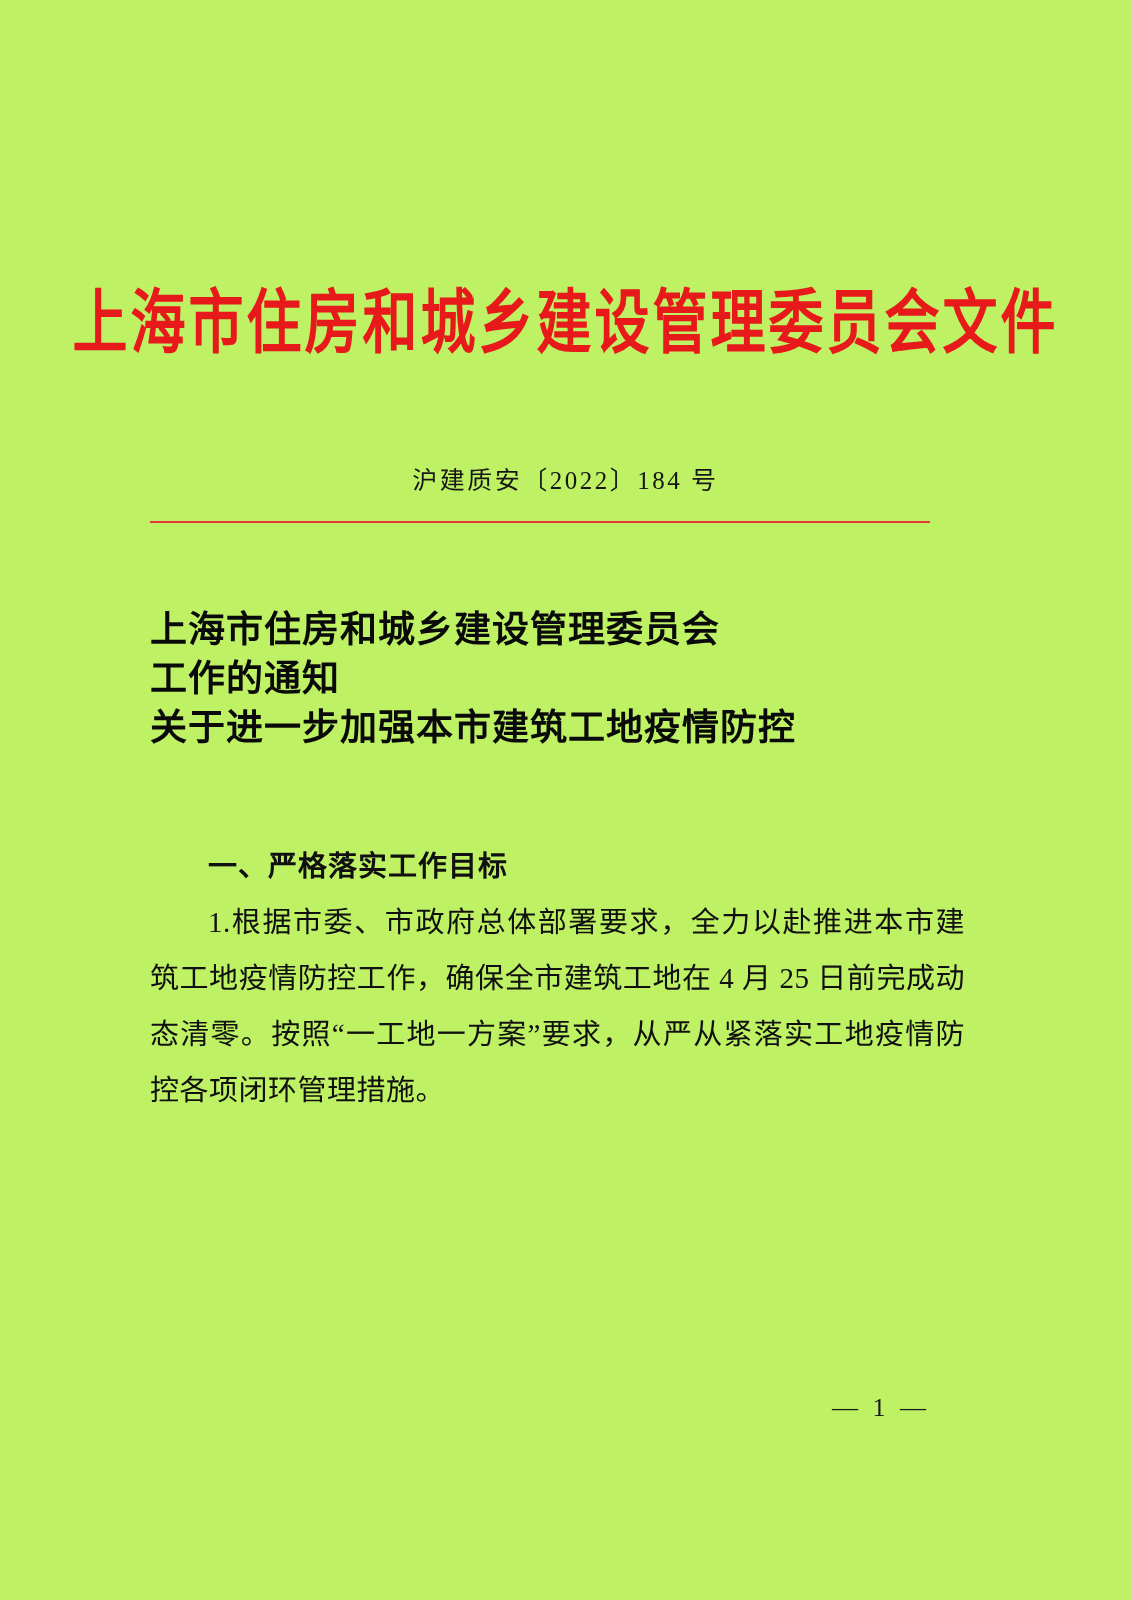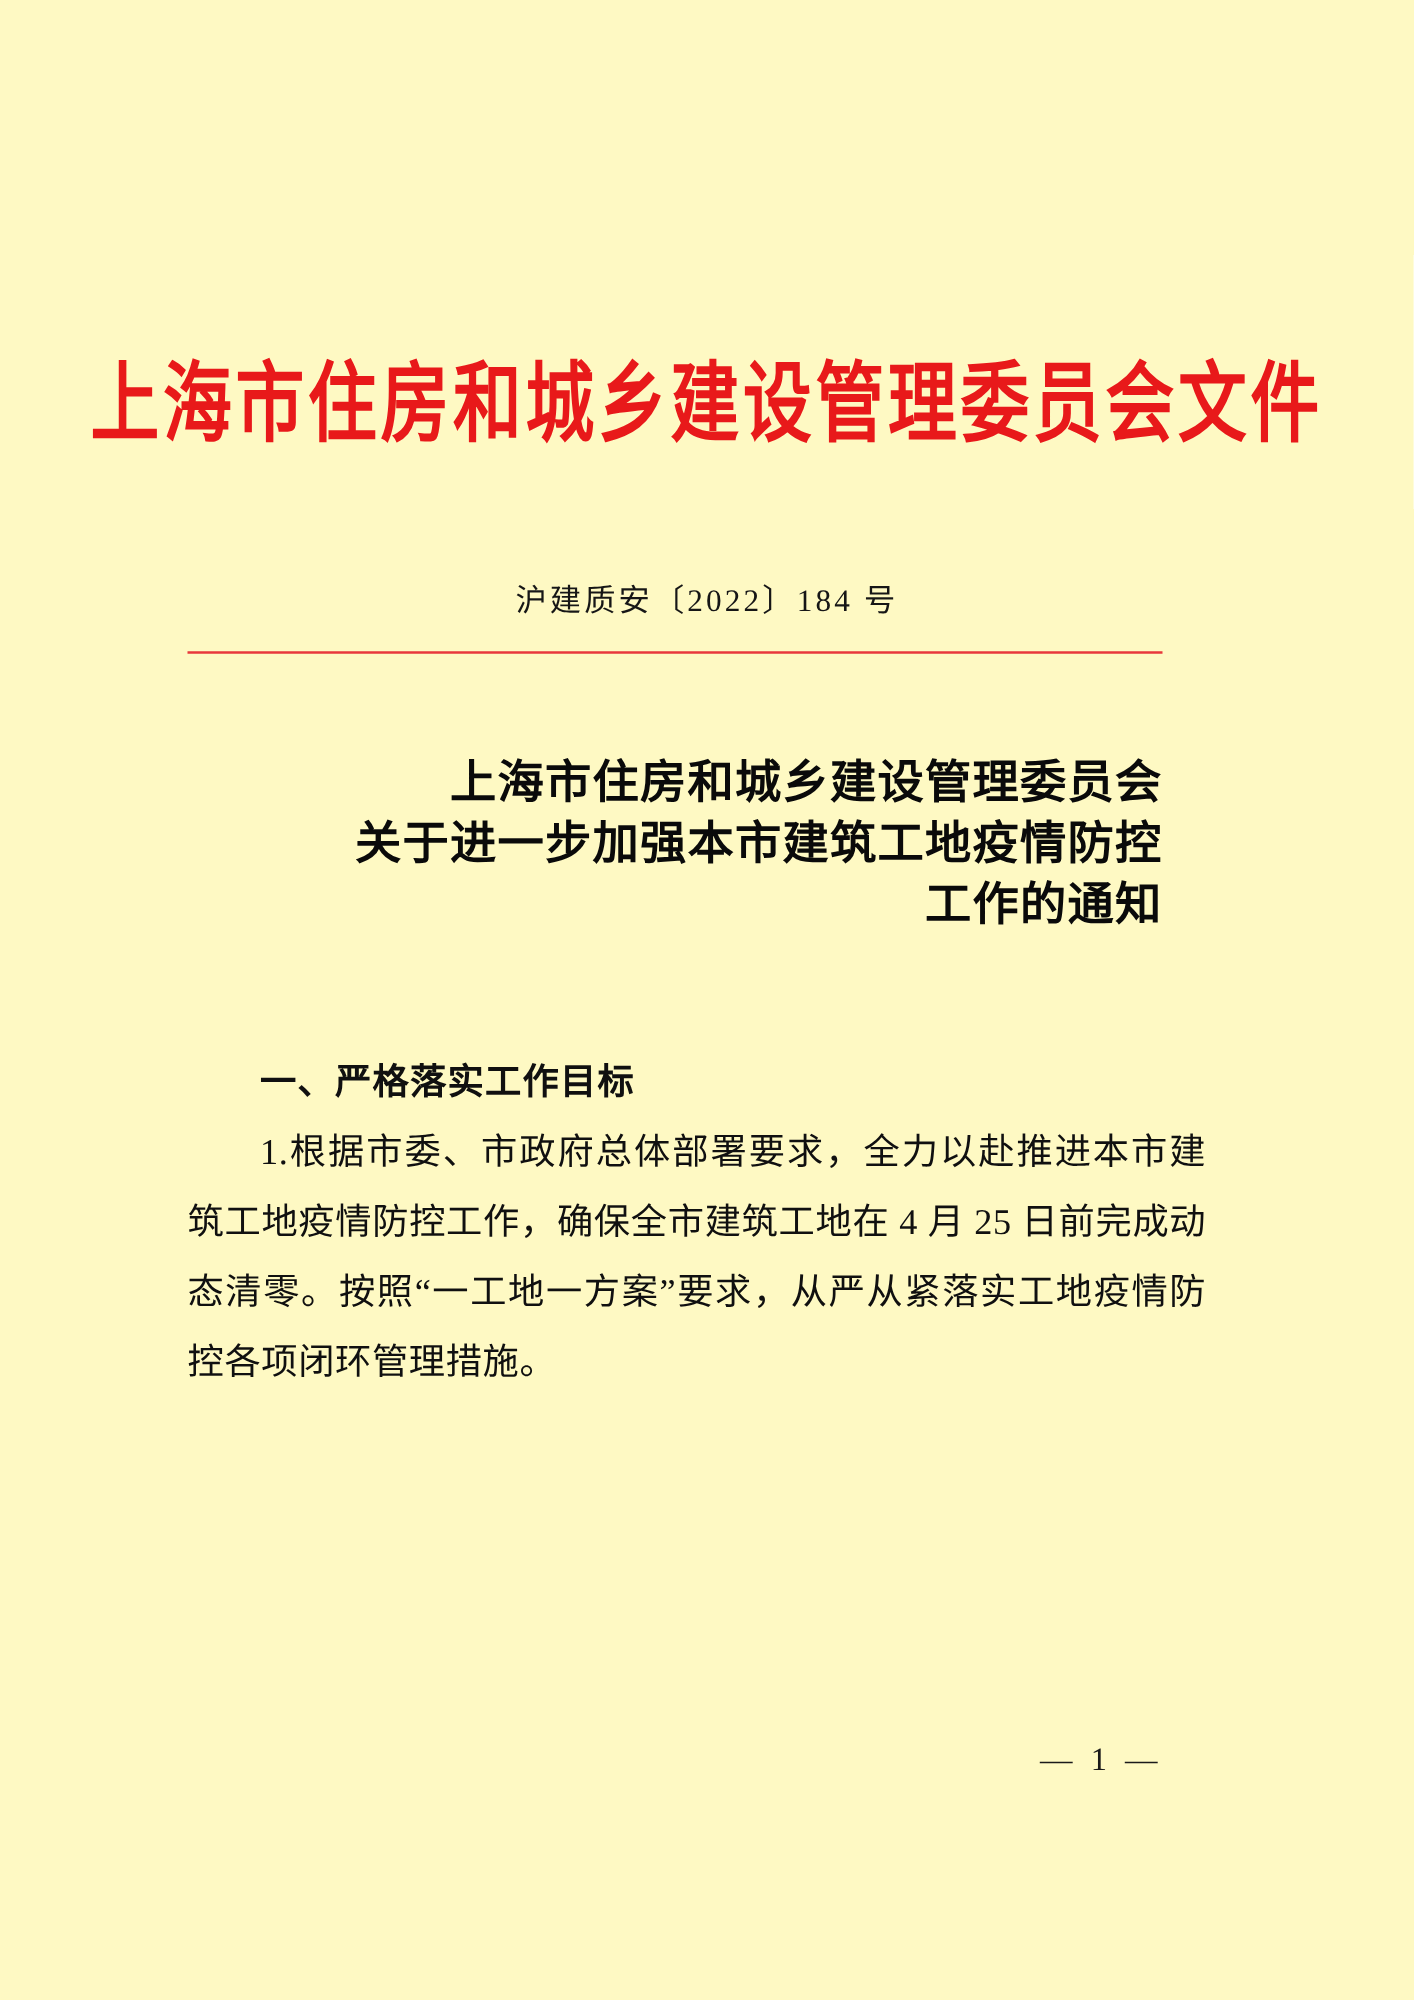--- a/index.html
+++ b/index.html
@@ -7,21 +7,21 @@
     margin: 0;
     padding: 0;
     background: #ffffff;
   }
 
   .page {
     position: relative;
     width: 1131px;
     height: 1600px;
     margin: 0 auto;
-    background: #fef9c3;
+    background: #bef264;
     font-family: "Liberation Serif", "DejaVu Serif", serif;
     color: #0d0d0d;
     overflow: hidden;
     -webkit-font-smoothing: antialiased;
   }
 
   
   .letterhead {
     position: absolute;
     top: 283px;
@@ -65,22 +65,22 @@
     height: 2px;
     background: #e8383c;
   }
 
   
   .doc-title {
     position: absolute;
     top: 605px;
     left: 150px;
     width: 780px;
-    text-align: right;
-    font-family: Liberation Mono, monospace;
+    text-align: left;
+    font-family: Liberation Sans, sans-serif;
     font-size: 37px;
     font-weight: bold;
     line-height: 49px;
     letter-spacing: 1px;
     color: #0a0a0a;
   }
 
   .doc-title .title-line {
     display: block;
     white-space: nowrap;
@@ -141,22 +141,22 @@
   <div class="letterhead">
     <div class="letterhead-title">上海市住房和城乡建设管理委员会文件</div>
   </div>
 
   <div class="doc-number">沪建质安〔2022〕184 号</div>
 
   <div class="red-rule"></div>
 
   <div class="doc-title">
     <span class="title-line">上海市住房和城乡建设管理委员会</span>
+    <span class="title-line">工作的通知</span>
     <span class="title-line">关于进一步加强本市建筑工地疫情防控</span>
-    <span class="title-line">工作的通知</span>
   </div>
 
   <div class="body-block">
 
 
 
     <p class="section-heading">一、严格落实工作目标</p>
 
     <p class="para-indent">1.根据市委、市政府总体部署要求，全力以赴推进本市建筑工地疫情防控工作，确保全市建筑工地在 4 月 25 日前完成动态清零。按照“一工地一方案”要求，从严从紧落实工地疫情防控各项闭环管理措施。</p>
 

